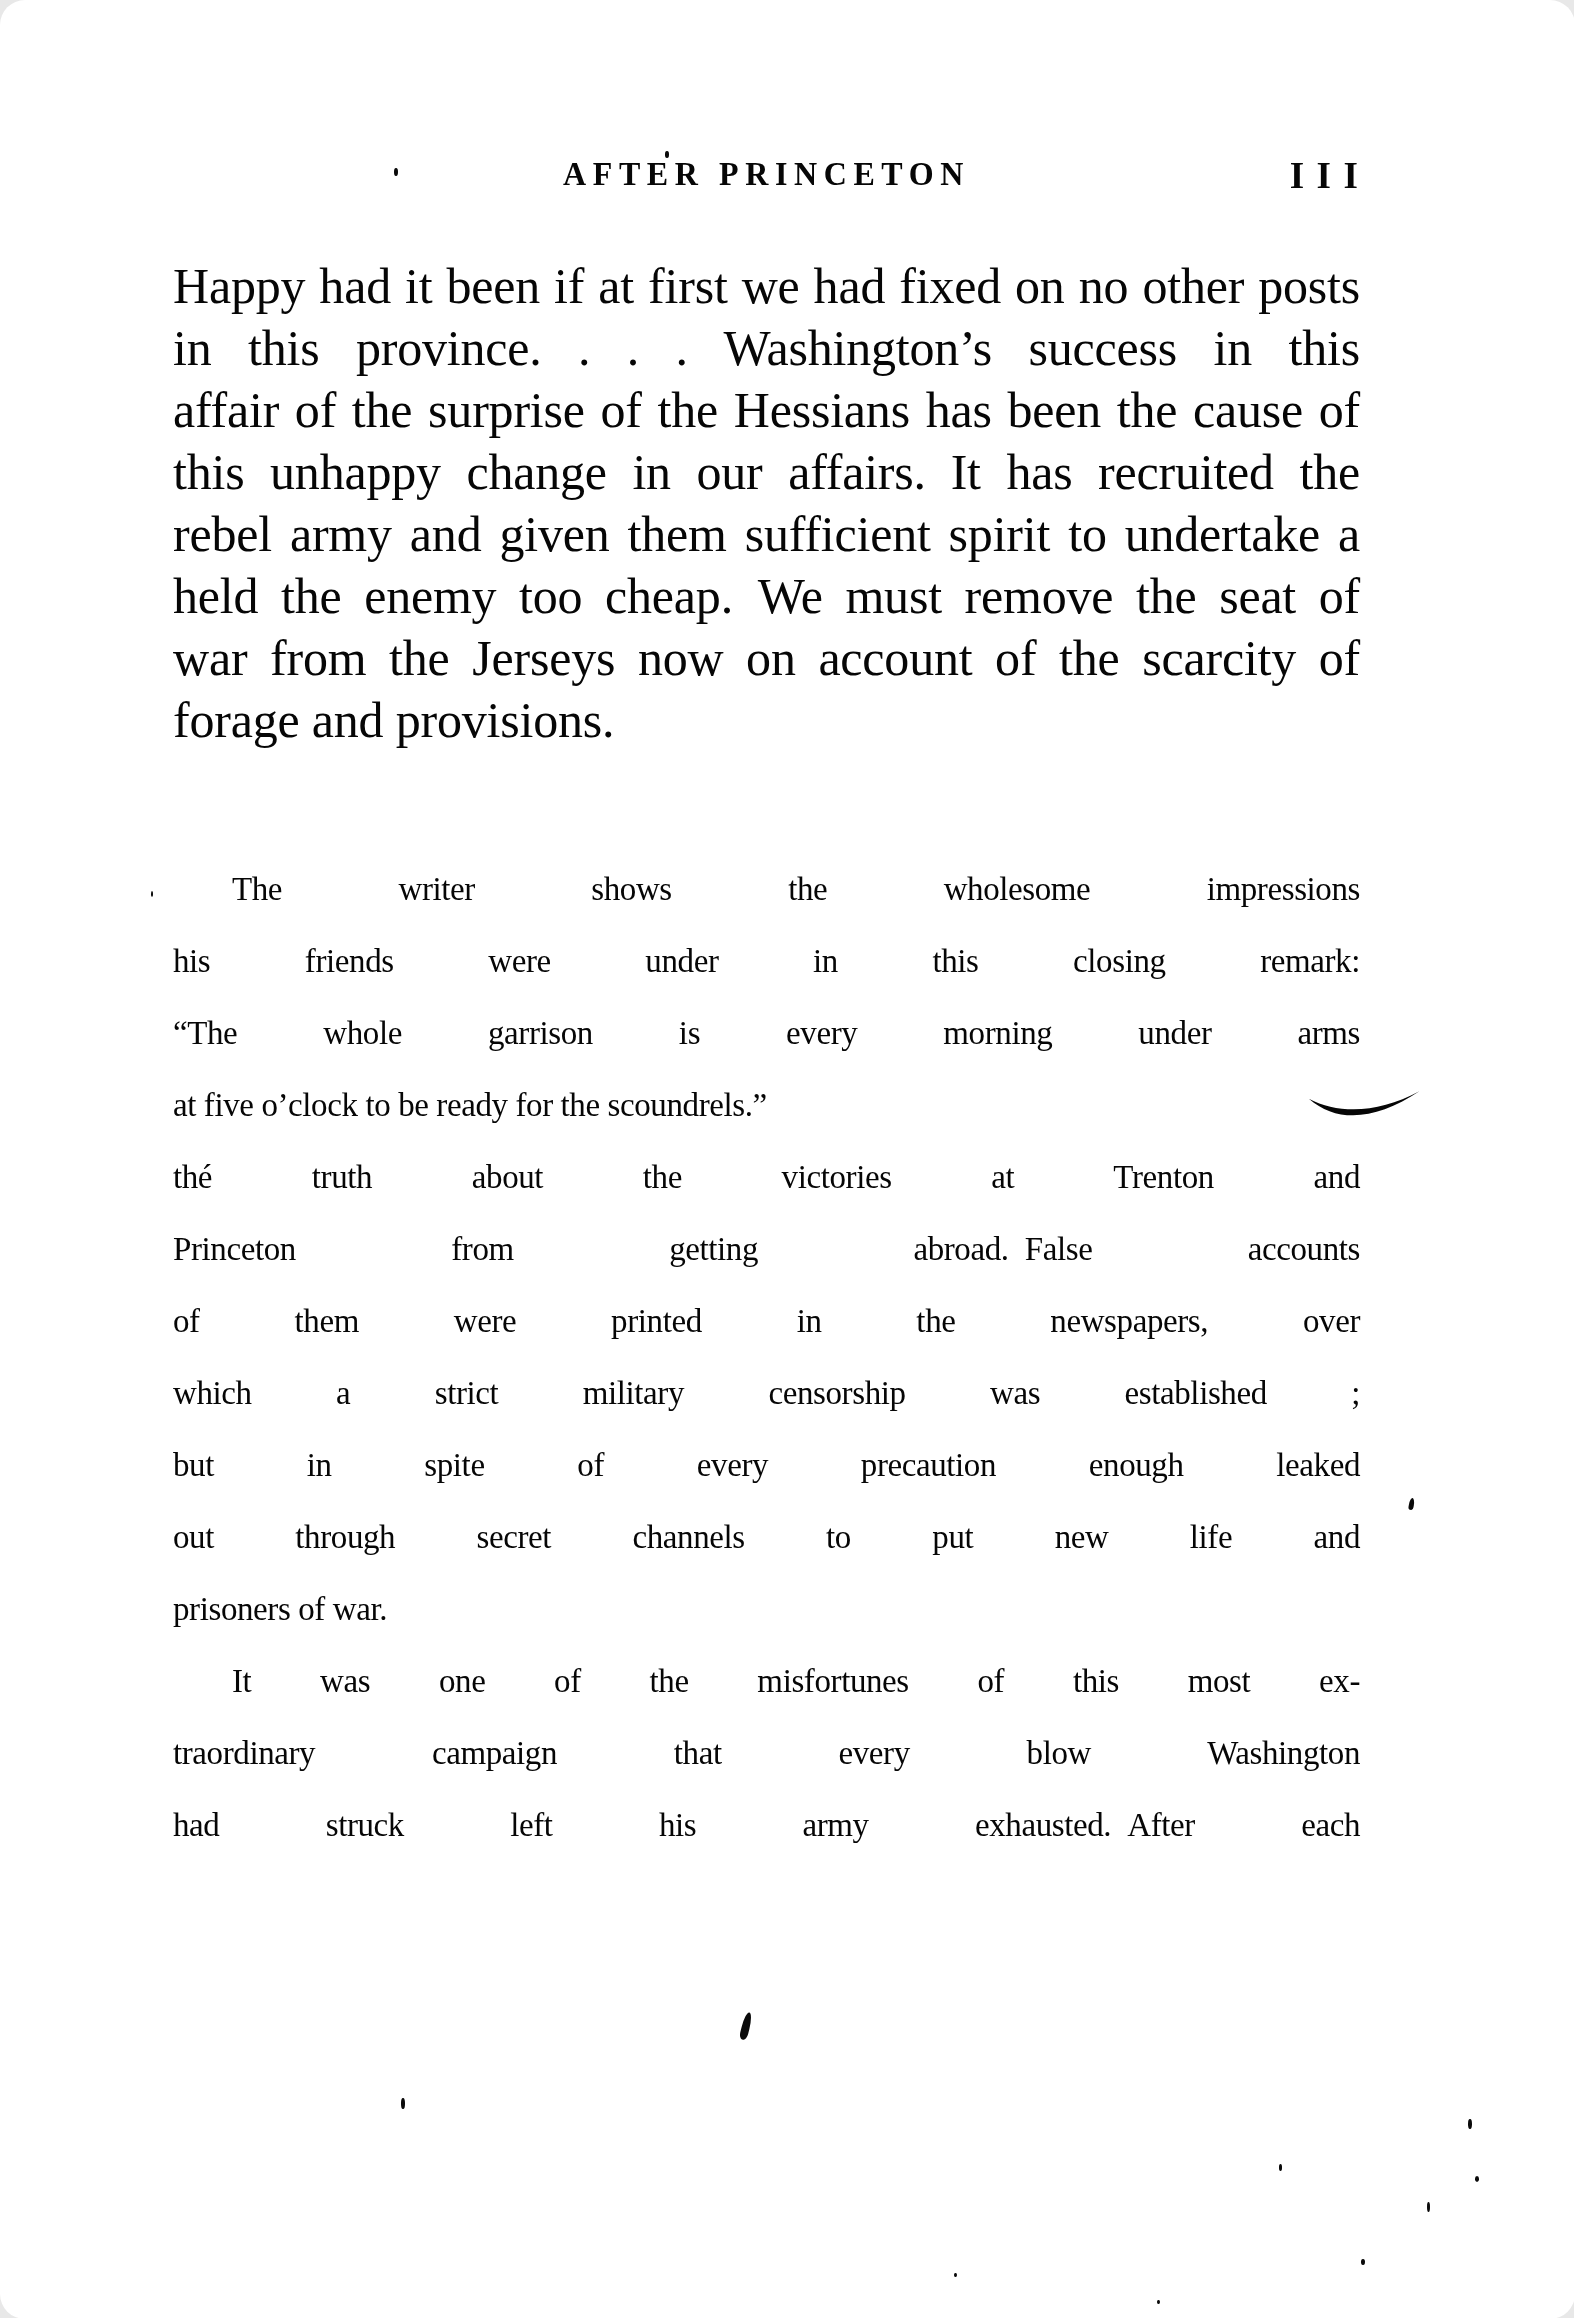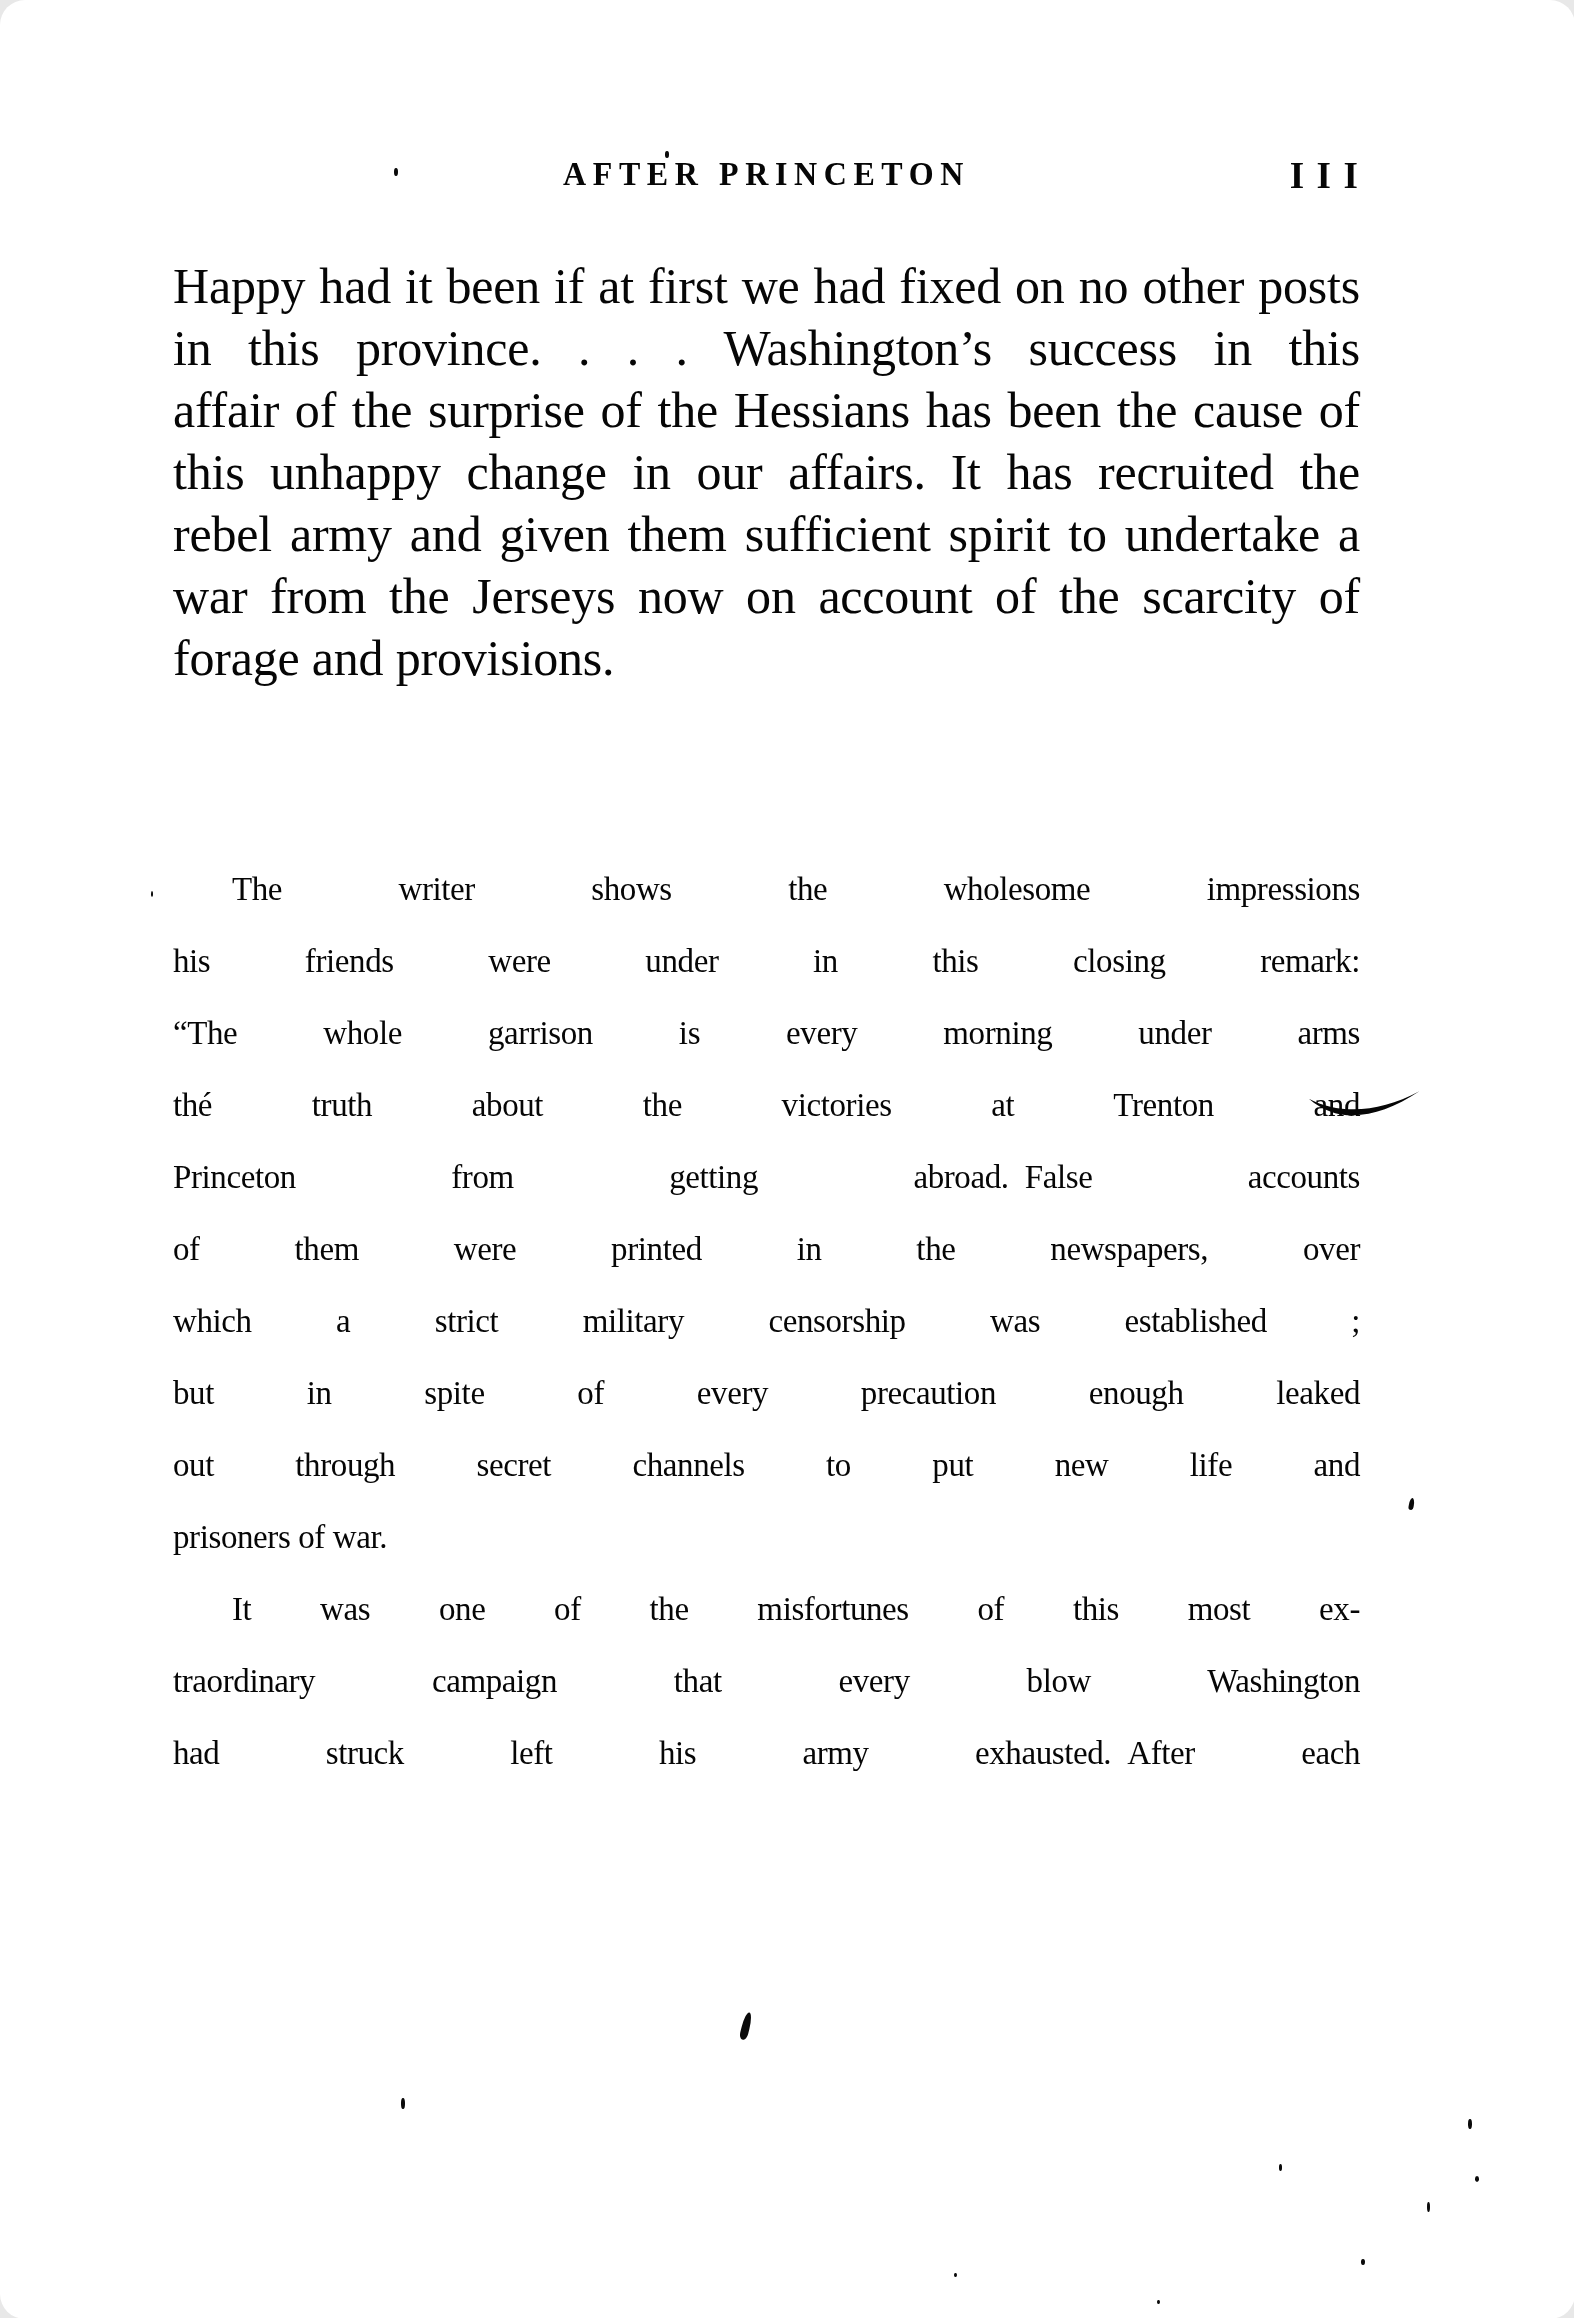--- a/index.html
+++ b/index.html
@@ -69,28 +69,30 @@
     <div class="head-title">AFTER PRINCETON</div>
     <div class="page-number">III</div>
   </header>
 
   <section class="quote">
     <div class="ql j">Happy had it been if at first we had fixed on no other posts</div>
     <div class="ql j">in this province. . . . Washington’s success in this</div>
     <div class="ql j">affair of the surprise of the Hessians has been the cause of</div>
     <div class="ql j">this unhappy change in our affairs. It has recruited the</div>
     <div class="ql j">rebel army and given them sufficient spirit to undertake a</div>
+    <div class="ql j">held the enemy too cheap. We must remove the seat of</div>
     <div class="ql j">war from the Jerseys now on account of the scarcity of</div>
     <div class="ql">forage and provisions.</div>
   </section>
 
   <section class="bodytext">
     <div class="bl j ind">The writer shows the wholesome impressions</div>
     <div class="bl j">his friends were under in this closing remark:</div>
     <div class="bl j">“The whole garrison is every morning under arms</div>
+    <div class="bl">at five o’clock to be ready for the scoundrels.”</div>
     <div class="bl j">thé truth about the victories at Trenton and</div>
     <div class="bl j">Princeton from getting abroad. False accounts</div>
     <div class="bl j">of them were printed in the newspapers, over</div>
     <div class="bl j">which a strict military censorship was established ;</div>
     <div class="bl j">but in spite of every precaution enough leaked</div>
     <div class="bl j">out through secret channels to put new life and</div>
     <div class="bl">prisoners of war.</div>
     <div class="bl j ind">It was one of the misfortunes of this most ex-</div>
     <div class="bl j">traordinary campaign that every blow Washington</div>
     <div class="bl j">had struck left his army exhausted. After each</div>

